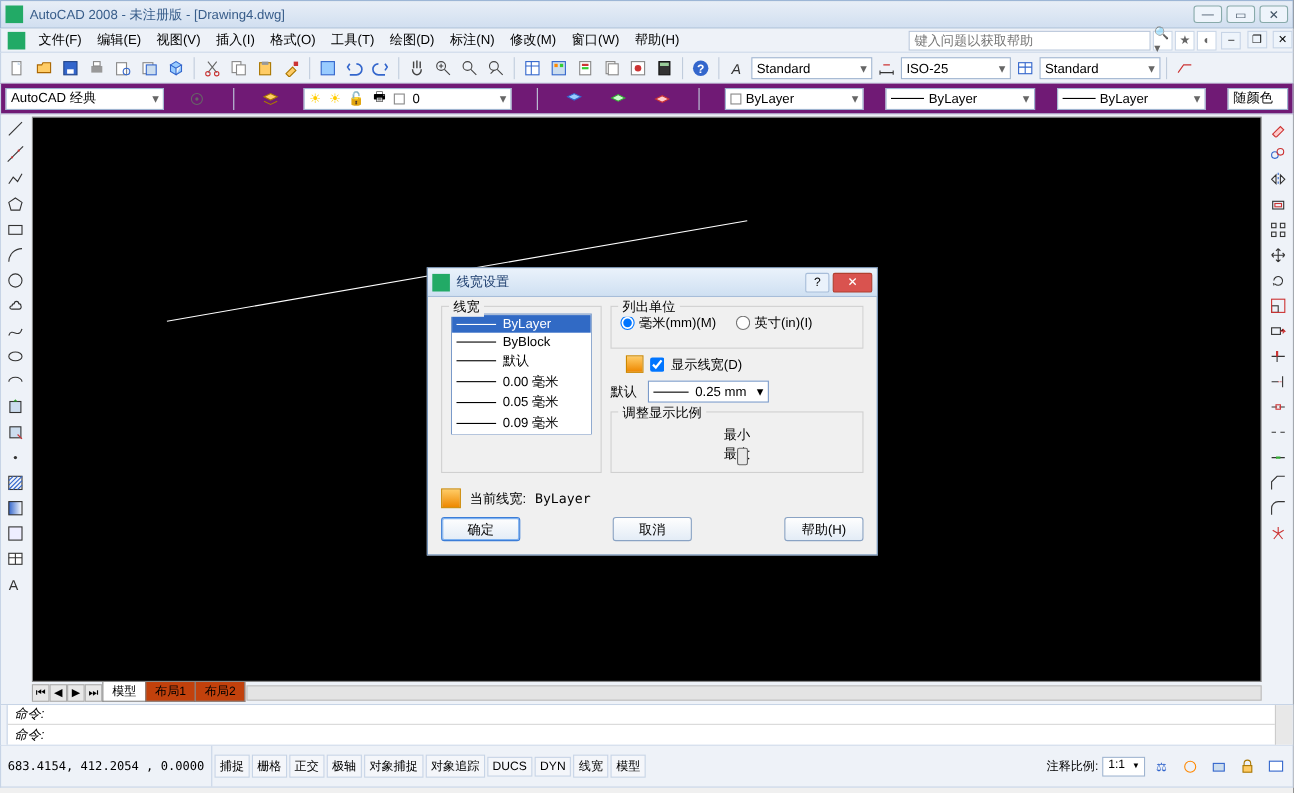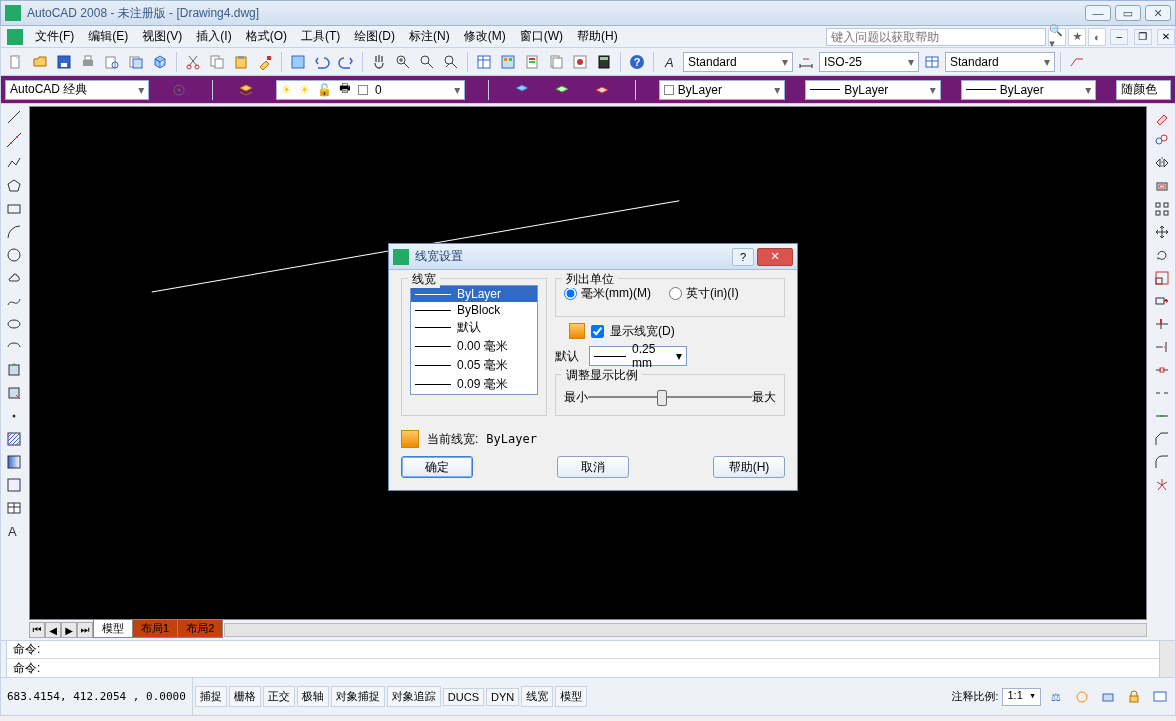--- a/index.html
+++ b/index.html
@@ -48,21 +48,21 @@
 .tabs{display:flex;align-items:flex-end;height:16px;}
 .tab{padding:1px 8px;border:1px solid #888;border-top:none;background:#c2410c;margin-right:-1px;cursor:pointer;font-size:11px;}
 .tab.active{background:#fff;}
 .sbtrack{flex:1;height:14px;background:#e4e4e4;border:1px solid #bbb;margin-left:2px;}
 
 
 .cmd-area{border:1px solid #c7d4e6;border-top:none;background:#fff;}
 .cmd-line{height:18px;border-bottom:1px solid #d8d8d8;padding:1px 6px;font-family:"SimSun",monospace;display:flex;align-items:center;}
 .cmd-line:last-child{border-bottom:none;}
 .cmd-handle{width:6px;background:#eef2f8;border-right:1px solid #c7d4e6;display:inline-block;height:36px;float:left;}
-.cmd-lines-wrapper{display:flex;}
+.cmd-lines-wrapper{display:flex;font-style:italic;}
 .cmd-lines{flex:1;}
 .cmd-vsb{width:16px;background:#e8e8e8;border-left:1px solid #ccc;}
 
 
 .status{height:38px;background:#eef2f8;border:1px solid #c7d4e6;border-top:none;display:flex;align-items:center;font-size:11px;}
 .coords{padding:0 6px;font-family:monospace;border-right:1px solid #c7d4e6;height:100%;display:flex;align-items:center;}
 .stog{padding:2px 4px;border:1px solid #c7d4e6;background:#f4f6fa;margin-left:2px;cursor:pointer;font-size:11px;}
 .status-spacer{flex:1;}
 .status-right{display:flex;align-items:center;gap:4px;padding-right:4px;}
 .stat-combo{height:18px;border:1px solid #9fb4d0;background:#fff;padding:0 4px;display:flex;align-items:flex-start;font-family:monospace;}
@@ -80,23 +80,23 @@
 .fs-legend{position:absolute;top:-8px;left:6px;background:#f0f0f0;padding:0 4px;font-size:12px;}
 .listbox{width:128px;height:110px;border:1px solid #7a9ac9;background:#fff;overflow-y:scroll;font-family:"SimSun",monospace;font-size:12px;}
 .listbox .item{padding:1px 4px;display:flex;align-items:center;cursor:pointer;white-space:nowrap;}
 .listbox .item.sel{background:#316ac5;color:#fff;}
 .lw-sample{display:inline-block;width:36px;border-top:1px solid #000;margin-right:6px;}
 .item.sel .lw-sample{border-top-color:#fff;}
 .radio-row{display:flex;gap:18px;margin-bottom:6px;}
 .radio-item{display:flex;align-items:center;gap:4px;}
 .chk-row{display:flex;gap:6px;margin:0 0 6px 0;padding-left:14px;}
 .def-row{display:flex;align-items:center;gap:10px;margin-bottom:8px;}
-.def-combo{width:98px;height:20px;border:1px solid #7a9ac9;background:#fff;display:flex;align-items:center;padding:0 4px;font-family:monospace;}
+.def-combo{width:110px;height:20px;border:1px solid #7a9ac9;background:#fff;display:flex;align-items:center;padding:0 4px;font-family:monospace;}
 .def-combo .line{flex:0 0 32px;border-top:1px solid #000;margin-right:6px;}
-.slider-row{display:flex;align-items:center;gap:0;margin-top:6px;}
+.slider-row{display:flex;align-items:center;gap:0;margin-top:6px;flex-direction:column;}
 .slider{flex:1;height:20px;position:relative;}
 .slider-track{position:absolute;left:0;right:0;top:9px;height:2px;background:#888;}
 .slider-thumb{position:absolute;top:3px;left:42%;width:10px;height:16px;background:#e8e8e8;border:1px solid #666;border-radius:2px;cursor:pointer;}
 .cur-row{display:flex;align-items:center;gap:8px;margin:8px 0;}
 .cur-row .ico{width:18px;height:18px;background:linear-gradient(#fc6,#e80);border:1px solid #c80;}
 .dlg-btns{display:flex;justify-content:space-between;gap:10px;margin-top:6px;}
 .dbtn{min-width:72px;height:22px;border:1px solid #8aa3c4;background:linear-gradient(#fefefe,#e3ecf6);border-radius:3px;cursor:pointer;font-size:12px;}
 .dbtn.primary{border-color:#3b7dd8;box-shadow:0 0 0 1px #7db1f0 inset;}
 .chk-ico{width:16px;height:16px;background:linear-gradient(#fc6,#e80);border:1px solid #c80;}
 </style>

